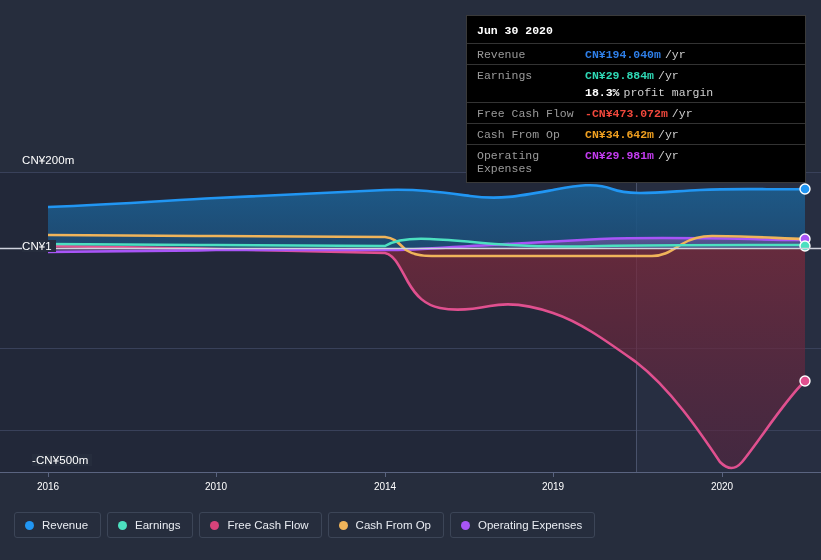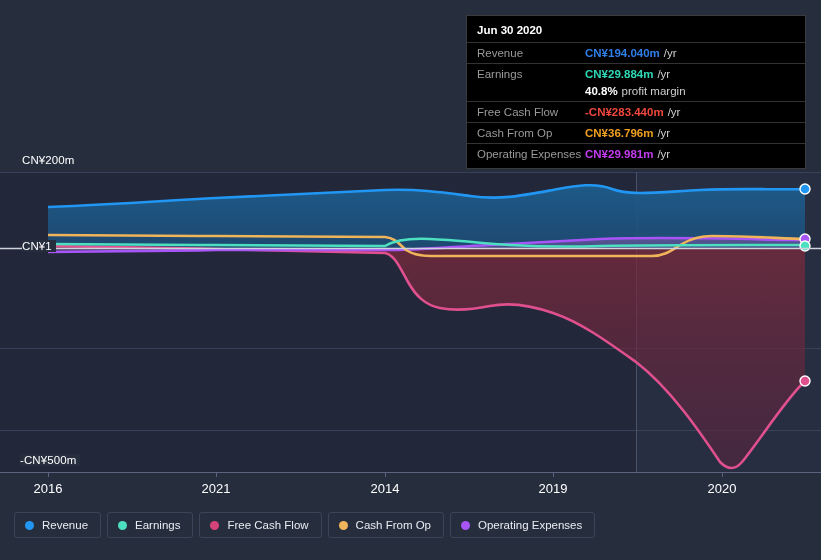--- a/index.html
+++ b/index.html
@@ -21,42 +21,43 @@
     color: #ffffff;
     font-size: 11.5px;
     letter-spacing: .1px;
     white-space: nowrap;
     background: #262d3d;
     padding: 0 4px 0 0;
     z-index: 6;
   }
   .ylab.y200 { left: 22px; top: 154px; }
   .ylab.y0   { left: 22px; top: 240px; }
-  .ylab.ym500{ left: 20px; top: 454px; }
+  .ylab.ym500{ left: 32px; top: 454px; }
 
   
   .xlab {
     position: absolute;
     top: 481px;
     color: #ffffff;
-    font-size: 13px;
+    font-size: 10px;
     transform: translateX(-50%);
     white-space: nowrap;
     z-index: 6;
   }
 
   
   .tooltip {
     position: absolute;
     left: 466px; top: 15px;
     width: 340px;
     background: #000000;
     border: 1px solid #3a3a3a;
     padding: 6px 0 4px 0;
     z-index: 30;
+    font-family: Liberation Mono, monospace;
   }
   .tt-title {
     color: #ffffff;
     font-size: 11.5px;
     font-weight: bold;
     padding: 2px 10px 6px 10px;
   }
   .tt-row {
     display: flex;
     align-items: baseline;
@@ -178,21 +179,21 @@
         <line x1="553.5" y1="472" x2="553.5" y2="477"></line>
         <line x1="722.5" y1="472" x2="722.5" y2="477"></line>
       </g>
     </svg>
 
     <div class="ylab y200">CN¥200m</div>
     <div class="ylab y0">CN¥1</div>
     <div class="ylab ym500">-CN¥500m</div>
 
     <div class="xlab" style="left:48px">2016</div>
-    <div class="xlab" style="left:216px">2021</div>
+    <div class="xlab" style="left:216px">2010</div>
     <div class="xlab" style="left:385px">2014</div>
     <div class="xlab" style="left:553px">2019</div>
     <div class="xlab" style="left:722px">2020</div>
   </div>
 
   <div class="tooltip">
     <div class="tt-title">Jun 30 2020</div>
 
     <div class="tt-row">
       <span class="tt-label">Revenue</span>
@@ -201,33 +202,33 @@
     </div>
 
     <div class="tt-row">
       <span class="tt-label">Earnings</span>
       <span class="tt-val" style="color:#2fd9b6">CN¥29.884m</span>
       <span class="tt-unit">/yr</span>
     </div>
 
     <div class="tt-row sub">
       <span class="tt-label"></span>
-      <span class="tt-val" style="color:#ffffff">40.8%</span>
+      <span class="tt-val" style="color:#ffffff">18.3%</span>
       <span class="tt-unit">profit margin</span>
     </div>
 
     <div class="tt-row">
       <span class="tt-label">Free Cash Flow</span>
-      <span class="tt-val" style="color:#f0483c">-CN¥283.440m</span>
+      <span class="tt-val" style="color:#f0483c">-CN¥473.072m</span>
       <span class="tt-unit">/yr</span>
     </div>
 
     <div class="tt-row">
       <span class="tt-label">Cash From Op</span>
-      <span class="tt-val" style="color:#f0a020">CN¥36.796m</span>
+      <span class="tt-val" style="color:#f0a020">CN¥34.642m</span>
       <span class="tt-unit">/yr</span>
     </div>
 
     <div class="tt-row">
       <span class="tt-label">Operating Expenses</span>
       <span class="tt-val" style="color:#c43cf0">CN¥29.981m</span>
       <span class="tt-unit">/yr</span>
     </div>
   </div>
 

